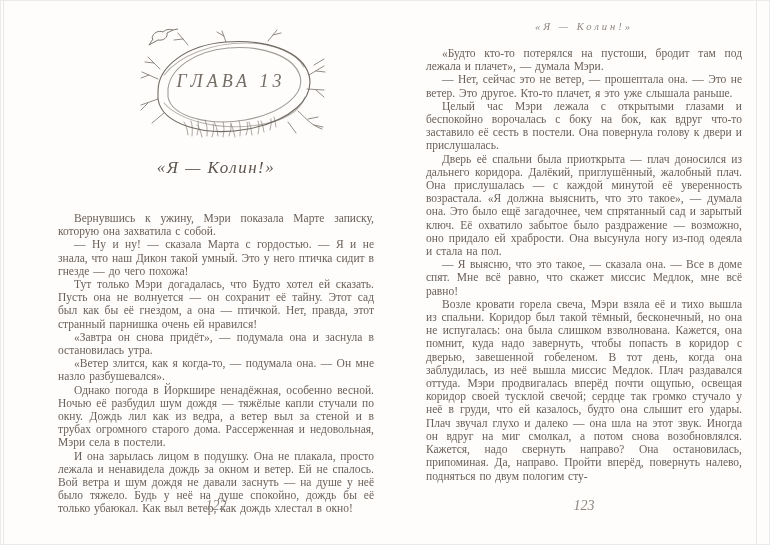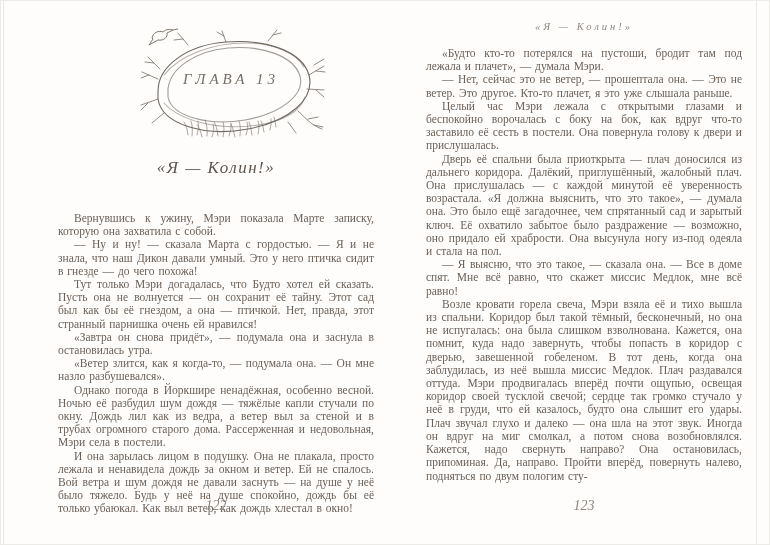--- a/index.html
+++ b/index.html
@@ -22,21 +22,21 @@
   .page { position: absolute; top: 0; width: 316px; height: 474px; }
   .page-left  { left: 57px; }
   .page-right { left: 425px; }
 
   
   .wreath { position: absolute; left: 70px; top: 26px; width: 206px; height: 126px; margin: 0; }
   .wreath svg { position: absolute; left: 0; top: 0; width: 100%; height: 100%; }
   .chapter-label {
     position: absolute; left: 0; right: 0; top: 44px;
     text-align: center;
-    font-style: italic; font-size: 15px; letter-spacing: 4px;
+    font-style: italic; font-size: 18px; letter-spacing: 4px;
     color: #746e66; white-space: nowrap;
   }
 
   .chapter-title {
     position: absolute; top: 157px; left: 0; right: 0; margin: 0;
     text-align: center;
     font-weight: normal; font-style: italic;
     font-size: 17px; letter-spacing: 1.5px;
     color: #5d544d;
   }
@@ -119,21 +119,21 @@
         <path d="M45,3 l5,-1" fill="none"></path>
       </g>
     </svg>
     <div class="chapter-label">ГЛАВА 13</div>
   </figure>
 
   <h1 class="chapter-title">«Я — Колин!»</h1>
 
   <div class="body-text pos-left">
     <p>Вернувшись к ужину, Мэри показала Марте записку, которую она захватила с собой.</p>
-    <p>— Ну и ну! — сказала Марта с гордостью. — Я и не знала, что наш Дикон давали умный. Это у него птичка сидит в гнезде — до чего похожа!</p>
+    <p>— Ну и ну! — сказала Марта с гордостью. — Я и не знала, что наш Дикон такой умный. Это у него птичка сидит в гнезде — до чего похожа!</p>
     <p>Тут только Мэри догадалась, что Будто хотел ей сказать. Пусть она не волнуется — он сохранит её тайну. Этот сад был как бы её гнездом, а она — птичкой. Нет, правда, этот странный парнишка очень ей нравился!</p>
     <p>«Завтра он снова придёт», — подумала она и заснула в остановилась утра.</p>
     <p>«Ветер злится, как я когда-то, — подумала она. — Он мне назло разбушевался».</p>
     <p>Однако погода в Йоркшире ненадёжная, особенно весной. Ночью её разбудил шум дождя — тяжёлые капли стучали по окну. Дождь лил как из ведра, а ветер выл за стеной и в трубах огромного старого дома. Рассерженная и недовольная, Мэри села в постели.</p>
     <p>И она зарылась лицом в подушку. Она не плакала, просто лежала и ненавидела дождь за окном и ветер. Ей не спалось. Вой ветра и шум дождя не давали заснуть — на душе у неё было тяжело. Будь у неё на душе спокойно, дождь бы её только убаюкал. Как выл ветер, как дождь хлестал в окно!</p>
   </div>
 
   <div class="folio">122</div>
 </section>
 

